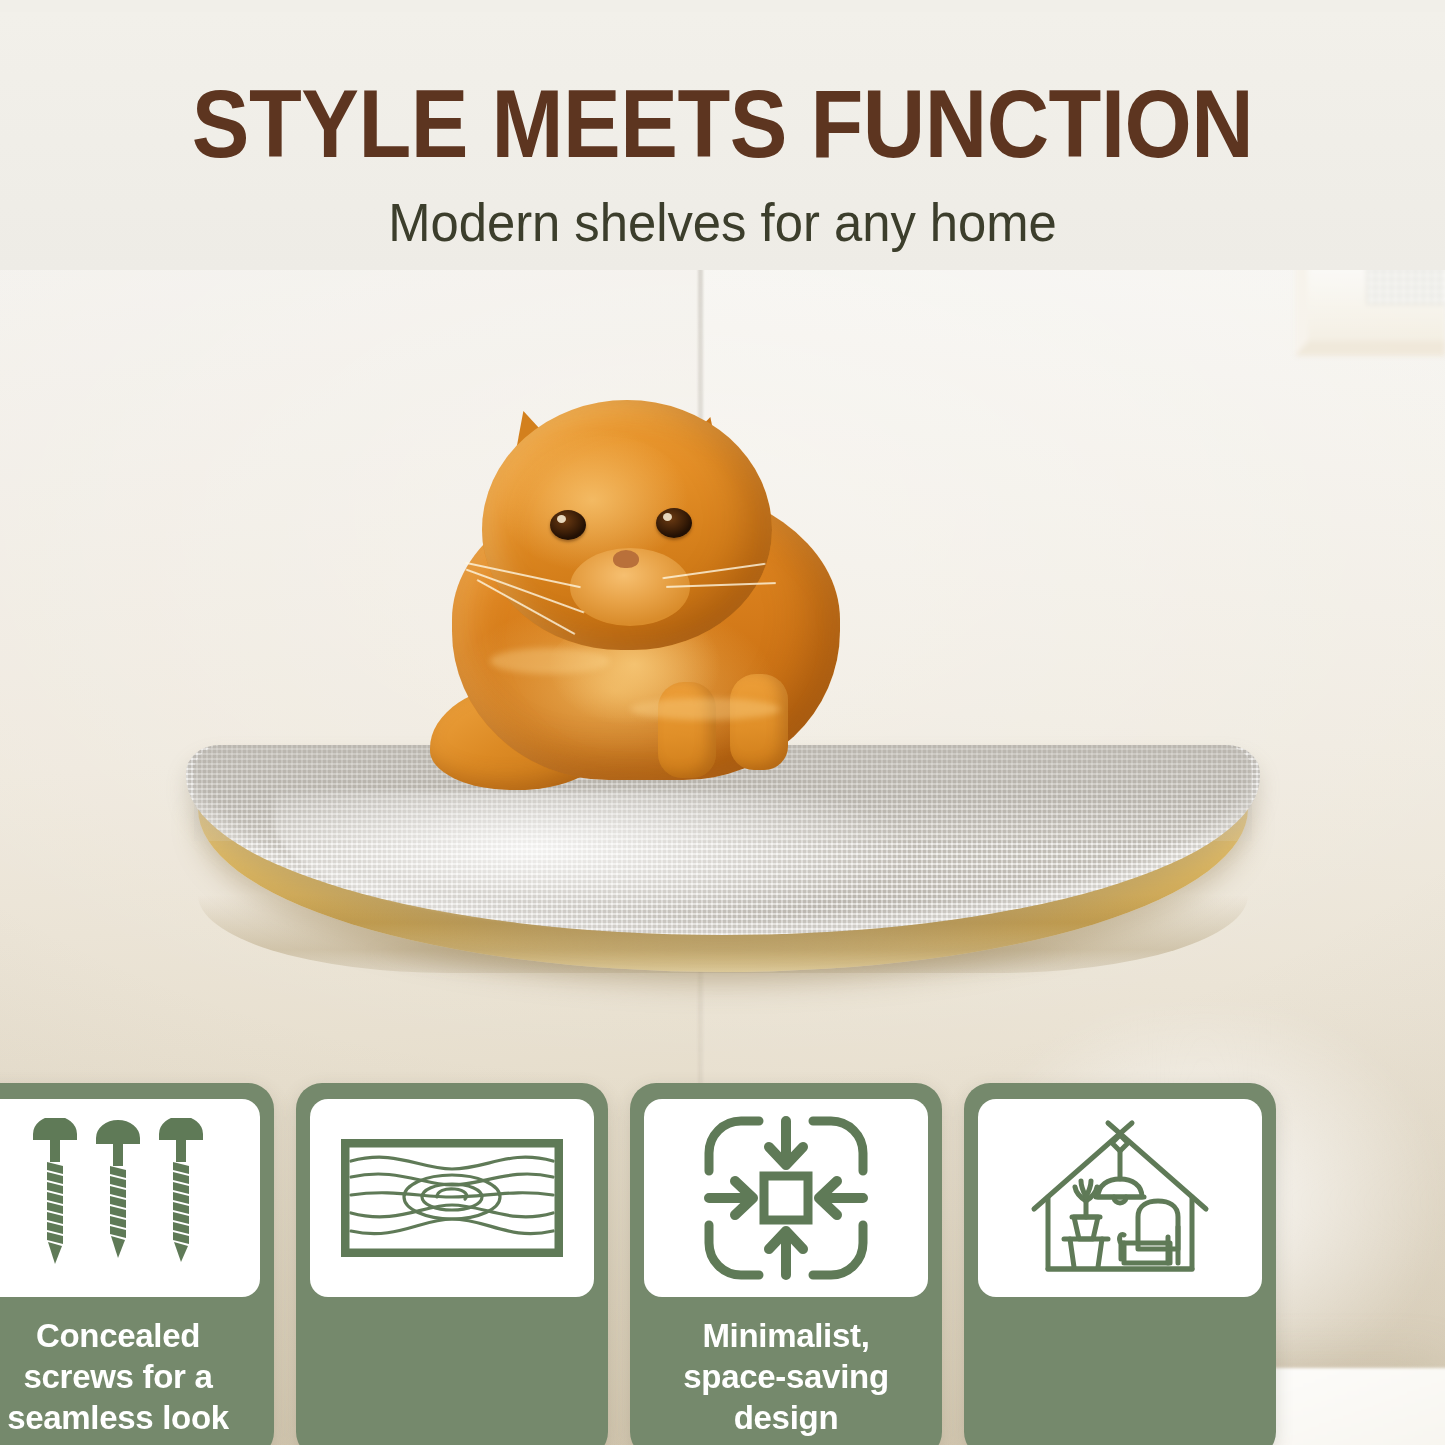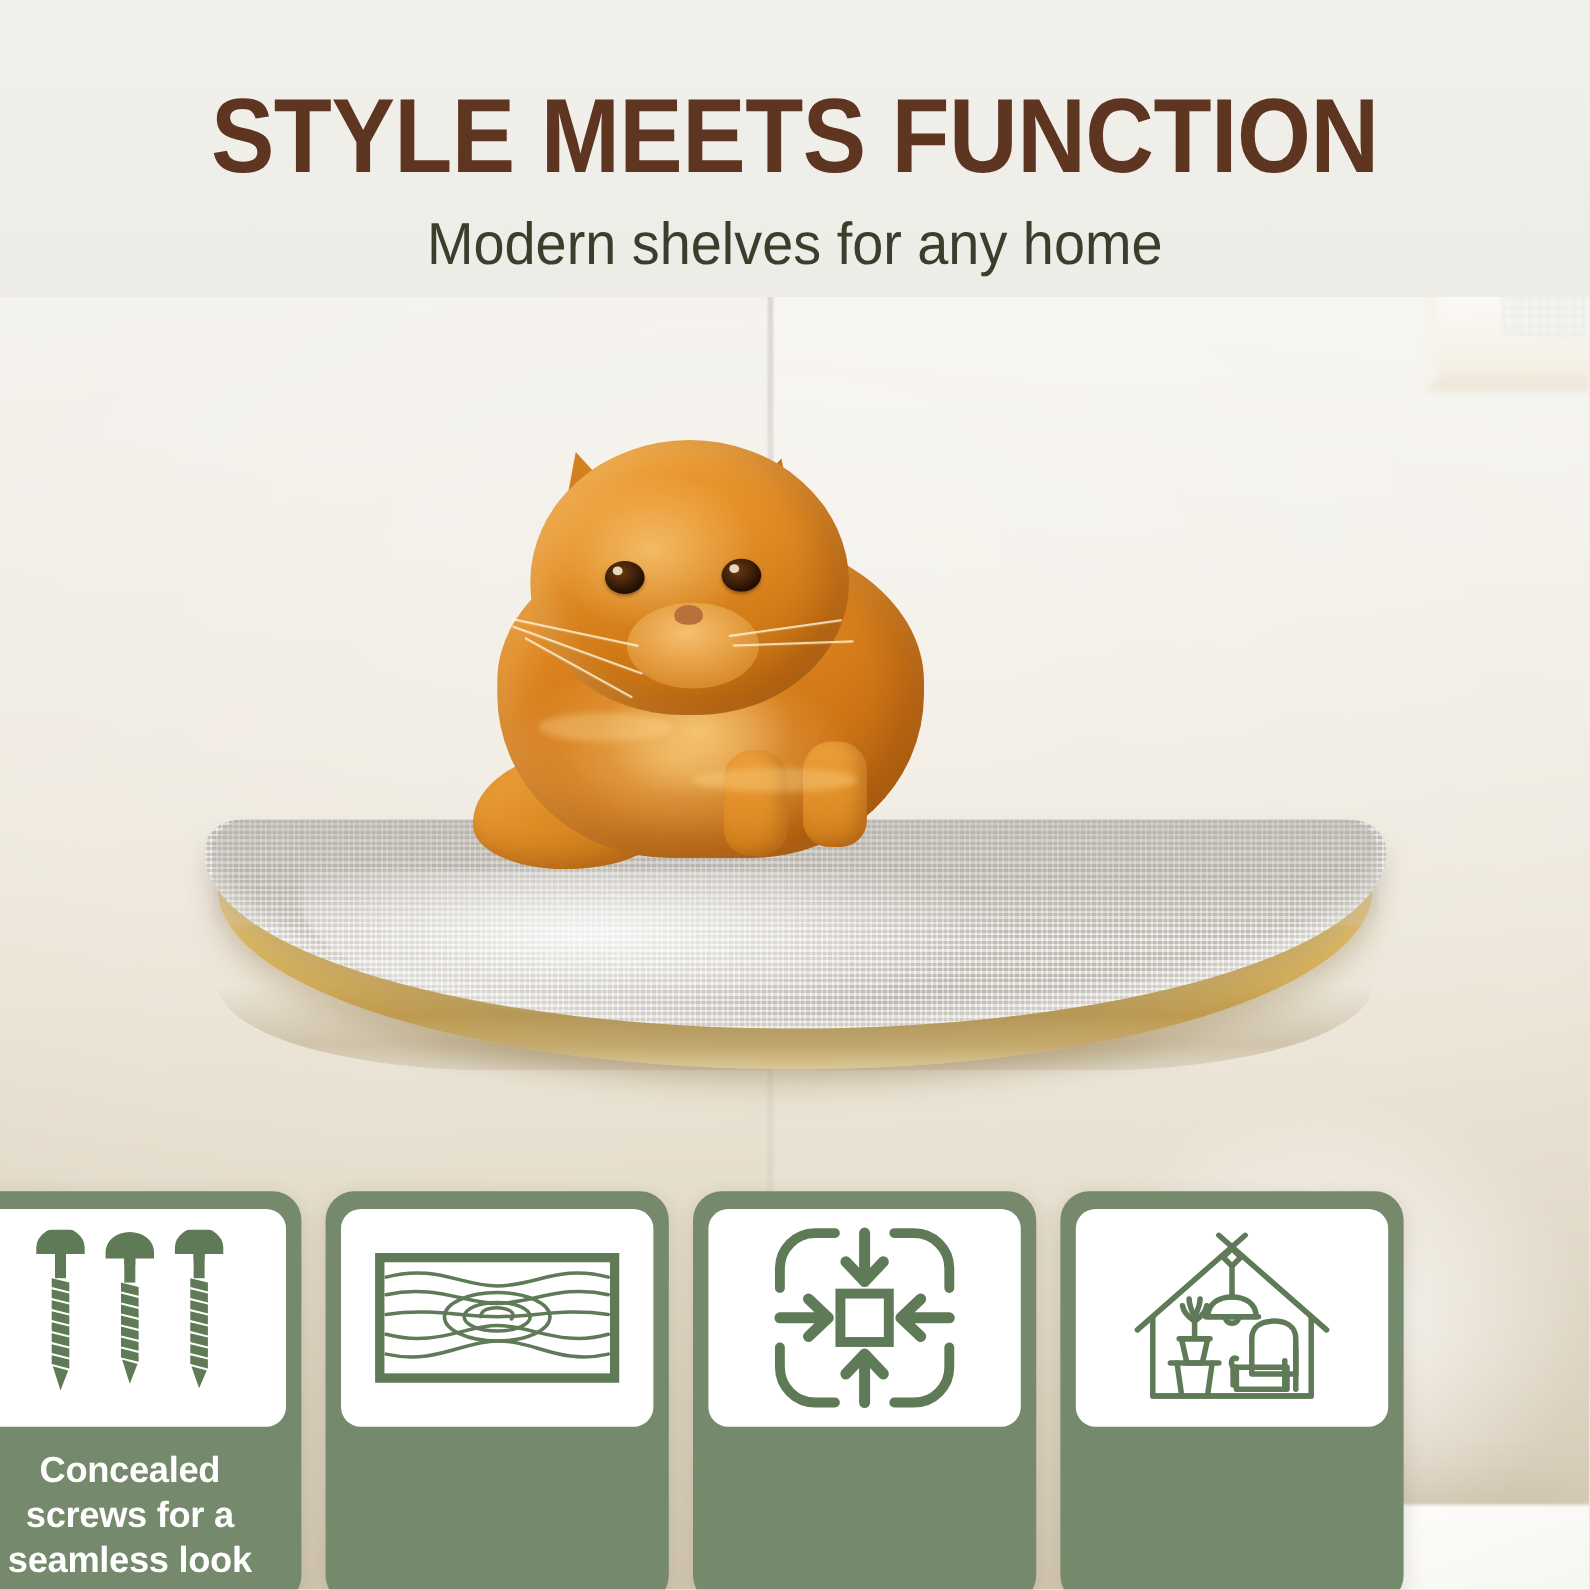--- a/index.html
+++ b/index.html
@@ -413,20 +413,23 @@
           </g>
           <rect x="63" y="63" width="44" height="44" fill="none" stroke="#5f7a57" stroke-width="9"></rect>
           <g fill="#5f7a57">
             <path d="M85 8 L85 52 M85 52 L68 34 M85 52 L102 34" stroke="#5f7a57" stroke-width="10" stroke-linecap="round" fill="none"></path>
             <path d="M85 162 L85 118 M85 118 L68 136 M85 118 L102 136" stroke="#5f7a57" stroke-width="10" stroke-linecap="round" fill="none"></path>
             <path d="M8 85 L52 85 M52 85 L34 68 M52 85 L34 102" stroke="#5f7a57" stroke-width="10" stroke-linecap="round" fill="none"></path>
             <path d="M162 85 L118 85 M118 85 L136 68 M118 85 L136 102" stroke="#5f7a57" stroke-width="10" stroke-linecap="round" fill="none"></path>
           </g>
         </svg>
       </div>
+      <div class="card-text">Minimalist,
+space-saving
+design</div>
     </div>
 
     <div class="card">
       <div class="icon-panel">
         <svg class="icon-svg" width="200" height="162" viewBox="0 0 200 162">
           <g fill="none" stroke="#5f7a57" stroke-width="5" stroke-linecap="round" stroke-linejoin="round">
 
             <path d="M14 92 L112 6"></path>
             <path d="M186 92 L88 6"></path>
 

